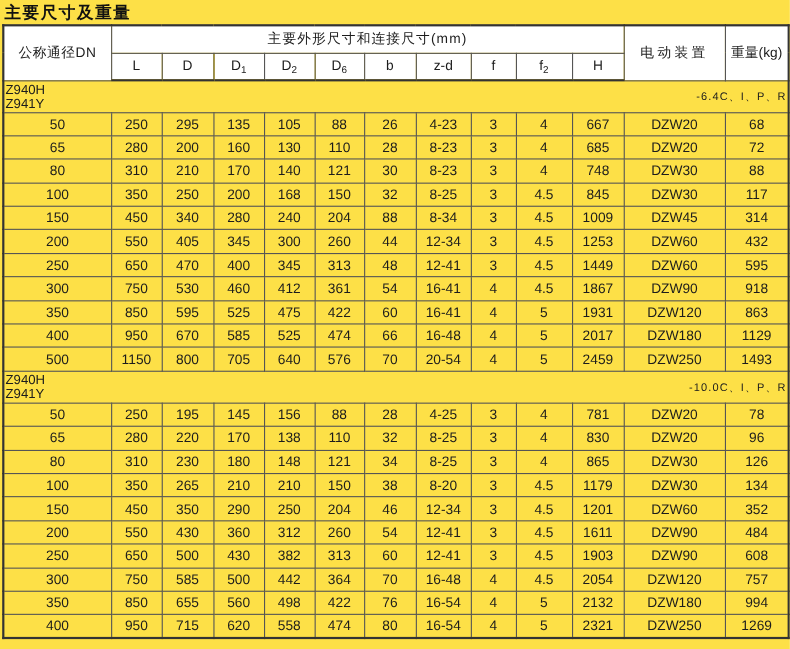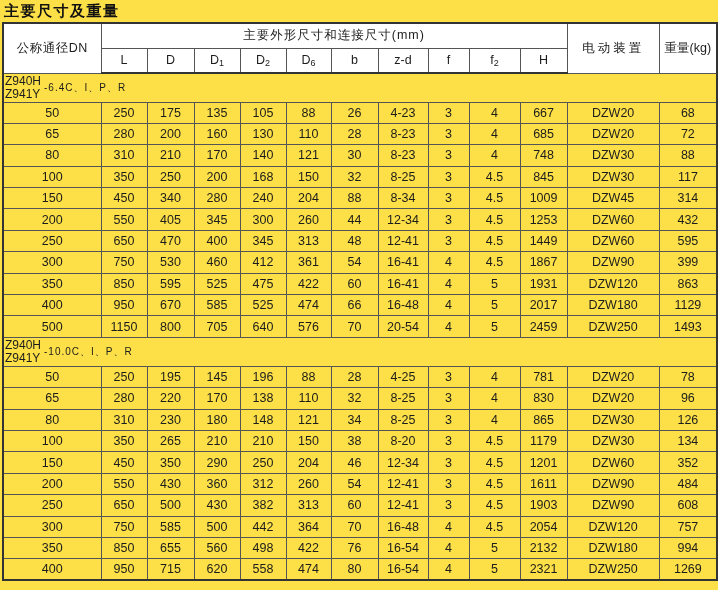--- a/index.html
+++ b/index.html
@@ -56,21 +56,21 @@
     vertical-align: -2px;
   }
   tr.section-row td {
     height: 29px;
     border-left: none;
     border-right: none;
   }
   .model-wrap {
     display: flex;
     align-items: center;
-    justify-content: flex-start;
+    justify-content: space-between;
     gap: 3px;
   }
   .model-stack {
     display: flex;
     flex-direction: column;
     line-height: 13px;
     font-size: 12px;
     text-align: left;
   }
   .model-suffix {
@@ -129,21 +129,21 @@
                 <div>Z940H</div>
                 <div>Z941Y</div>
               </div>
               <span class="model-suffix">-6.4C、I、P、R</span>
             </div>
           </td>
         </tr>
         <tr>
           <td>50</td>
           <td>250</td>
-          <td>175</td>
+          <td>295</td>
           <td>135</td>
           <td>105</td>
           <td>88</td>
           <td>26</td>
           <td>4-23</td>
           <td>3</td>
           <td>4</td>
           <td>667</td>
           <td>DZW20</td>
           <td>68</td>
@@ -244,21 +244,21 @@
           <td>530</td>
           <td>460</td>
           <td>412</td>
           <td>361</td>
           <td>54</td>
           <td>16-41</td>
           <td>4</td>
           <td>4.5</td>
           <td>1867</td>
           <td>DZW90</td>
-          <td>399</td>
+          <td>918</td>
         </tr>
         <tr>
           <td>350</td>
           <td>850</td>
           <td>595</td>
           <td>525</td>
           <td>475</td>
           <td>422</td>
           <td>60</td>
           <td>16-41</td>
@@ -307,21 +307,21 @@
               </div>
               <span class="model-suffix">-10.0C、I、P、R</span>
             </div>
           </td>
         </tr>
         <tr>
           <td>50</td>
           <td>250</td>
           <td>195</td>
           <td>145</td>
-          <td>196</td>
+          <td>156</td>
           <td>88</td>
           <td>28</td>
           <td>4-25</td>
           <td>3</td>
           <td>4</td>
           <td>781</td>
           <td>DZW20</td>
           <td>78</td>
         </tr>
         <tr>

